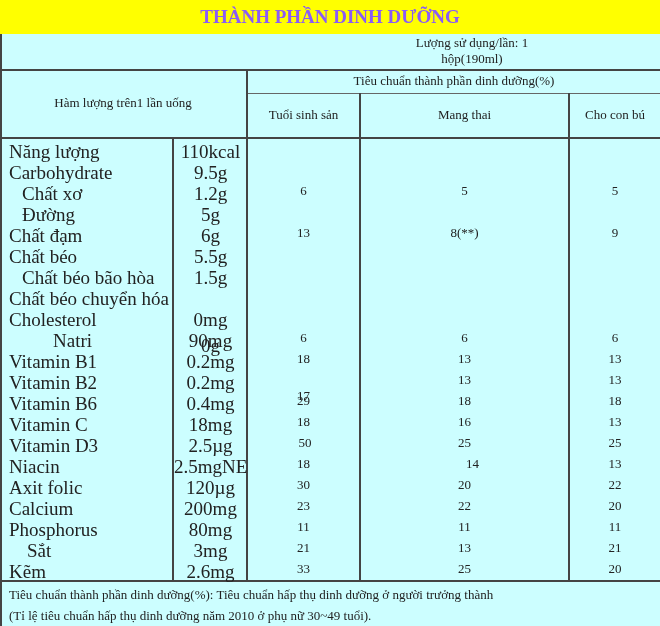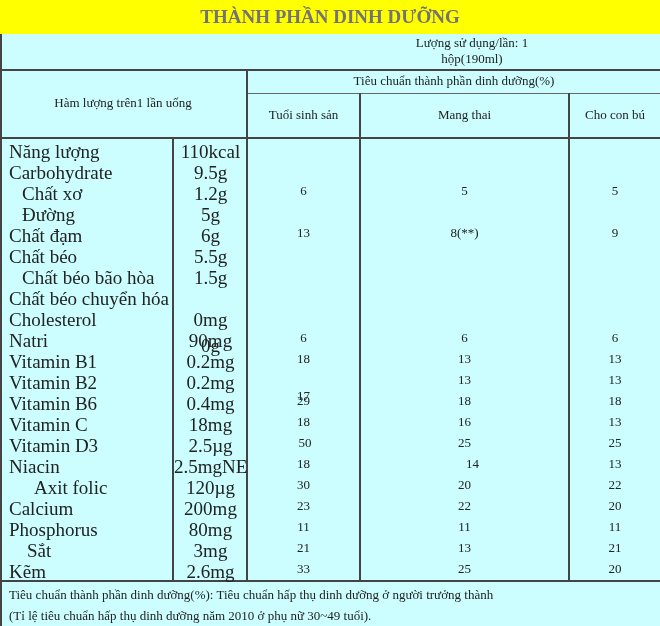--- a/index.html
+++ b/index.html
@@ -1,17 +1,17 @@
 <!DOCTYPE html>
 <html><head>
 <meta charset="utf-8">
 <style>
   html, body { margin: 0; padding: 0; }
   body { width: 660px; height: 626px; background: #ccfeff; font-family: "Liberation Serif", "DejaVu Serif", serif; color: #222; position: relative; overflow: hidden; }
-  .title-bar { position: absolute; left: 0; top: 0; width: 660px; height: 34px; background: #ffff00; text-align: center; font-weight: bold; font-size: 19px; line-height: 34px; color: #737373; }
+  .title-bar { position: absolute; left: 0; top: 0; width: 660px; height: 34px; background: #ffff00; text-align: center; font-weight: bold; font-size: 19px; line-height: 34px; color: #8b5cf6; }
   .usage { position: absolute; left: 0; top: 34px; width: 660px; height: 35px; border-left: 2px solid #444; }
   .usage-text { position: absolute; left: 370px; top: 1px; width: 200px; text-align: center; font-size: 13px; line-height: 16px; }
   .hline { position: absolute; height: 2px; background: #444; }
   .vline { position: absolute; width: 2px; background: #444; }
   .thin { background: #666; height: 1px; }
   .cell { position: absolute; font-size: 13px; text-align: center; white-space: nowrap; }
   .left-frame { position: absolute; left: 0; top: 34px; width: 2px; height: 592px; background: #444; }
   .row-label { position: absolute; left: 9px; font-size: 19px; white-space: nowrap; }
   .row-label.indent { left: 22px; }
   .row-amount { position: absolute; left: 174px; width: 73px; text-align: center; font-size: 19px; }
@@ -104,21 +104,21 @@
       <div class="row-v" style="top:288px;left:570px;width:90px;"></div>
     </div>
     <div>
       <div class="row-label" style="top:309px;">Cholesterol</div>
       <div class="row-amount" style="top:309px;">0mg</div>
       <div class="row-v" style="top:309px;left:248px;width:111px;"></div>
       <div class="row-v" style="top:309px;left:361px;width:207px;"></div>
       <div class="row-v" style="top:309px;left:570px;width:90px;"></div>
     </div>
     <div>
-      <div class="row-label" style="top:330px;">Natri</div>
+      <div class="row-label" style="top:330px;margin-left:44px;">Natri</div>
       <div class="row-amount" style="top:330px;">90mg</div>
       <div class="row-v" style="top:330px;left:248px;width:111px;">6</div>
       <div class="row-v" style="top:330px;left:361px;width:207px;">6</div>
       <div class="row-v" style="top:330px;left:570px;width:90px;">6</div>
     </div>
     <div>
       <div class="row-label" style="top:351px;">Vitamin B1</div>
       <div class="row-amount" style="top:351px;">0.2mg</div>
       <div class="row-v" style="top:351px;left:248px;width:111px;">18</div>
       <div class="row-v" style="top:351px;left:361px;width:207px;">13</div>
@@ -153,21 +153,21 @@
       <div class="row-v" style="top:435px;left:570px;width:90px;">25</div>
     </div>
     <div>
       <div class="row-label" style="top:456px;">Niacin</div>
       <div class="row-amount" style="top:456px;">2.5mgNE</div>
       <div class="row-v" style="top:456px;left:248px;width:111px;">18</div>
       <div class="row-v" style="top:456px;left:361px;width:223px;">14</div>
       <div class="row-v" style="top:456px;left:570px;width:90px;">13</div>
     </div>
     <div>
-      <div class="row-label" style="top:477px;margin-left:25px;">Axit folic</div>
+      <div class="row-label" style="top:477px;">Axit folic</div>
       <div class="row-amount" style="top:477px;">120µg</div>
       <div class="row-v" style="top:477px;left:248px;width:111px;">30</div>
       <div class="row-v" style="top:477px;left:361px;width:207px;">20</div>
       <div class="row-v" style="top:477px;left:570px;width:90px;">22</div>
     </div>
     <div>
       <div class="row-label" style="top:498px;">Calcium</div>
       <div class="row-amount" style="top:498px;">200mg</div>
       <div class="row-v" style="top:498px;left:248px;width:111px;">23</div>
       <div class="row-v" style="top:498px;left:361px;width:207px;">22</div>

